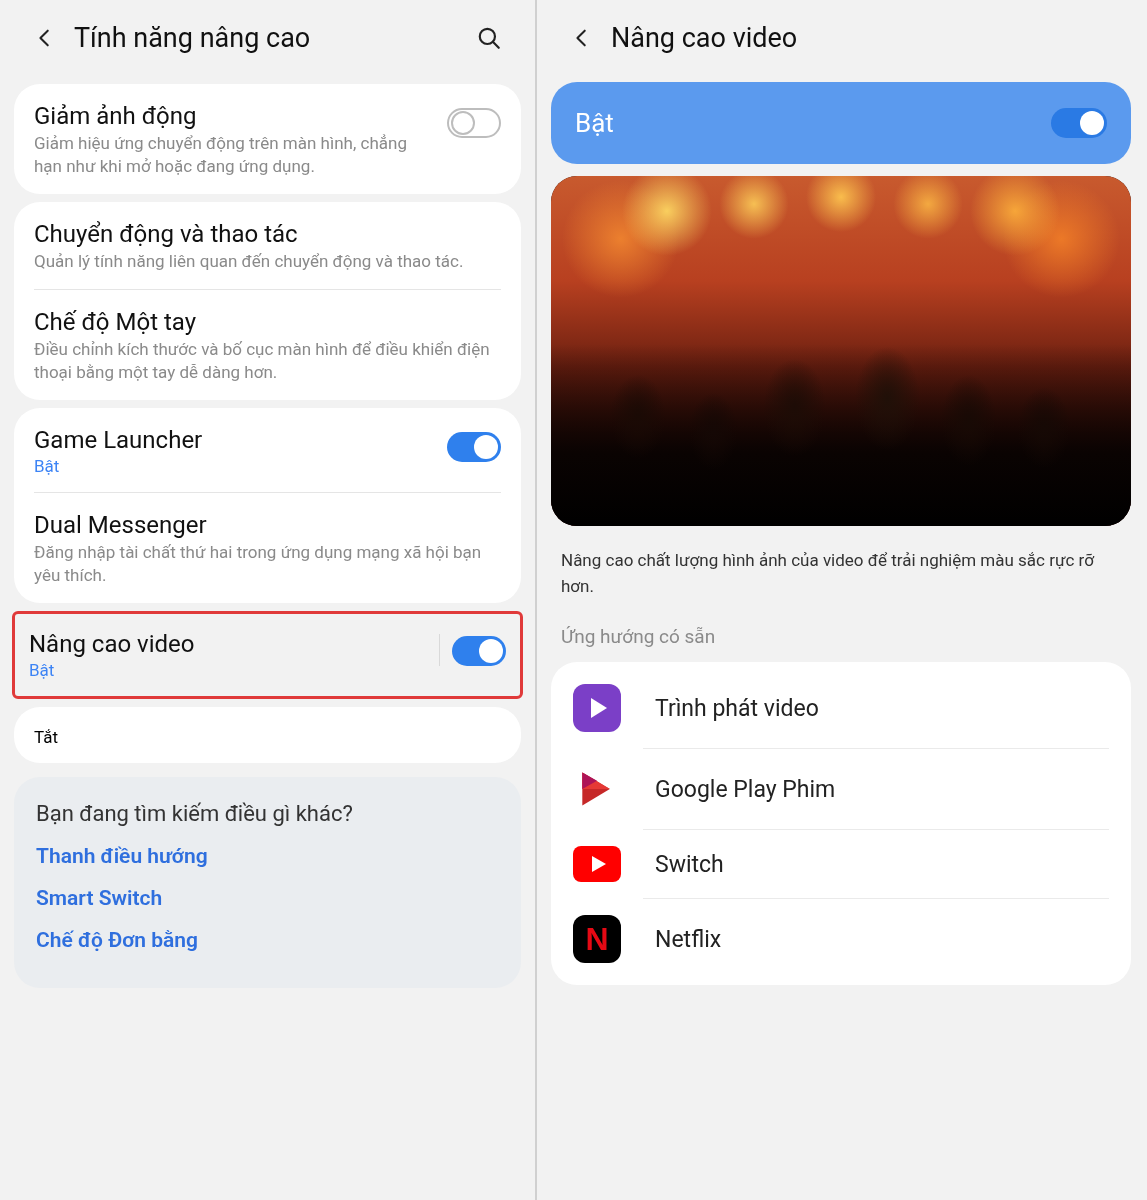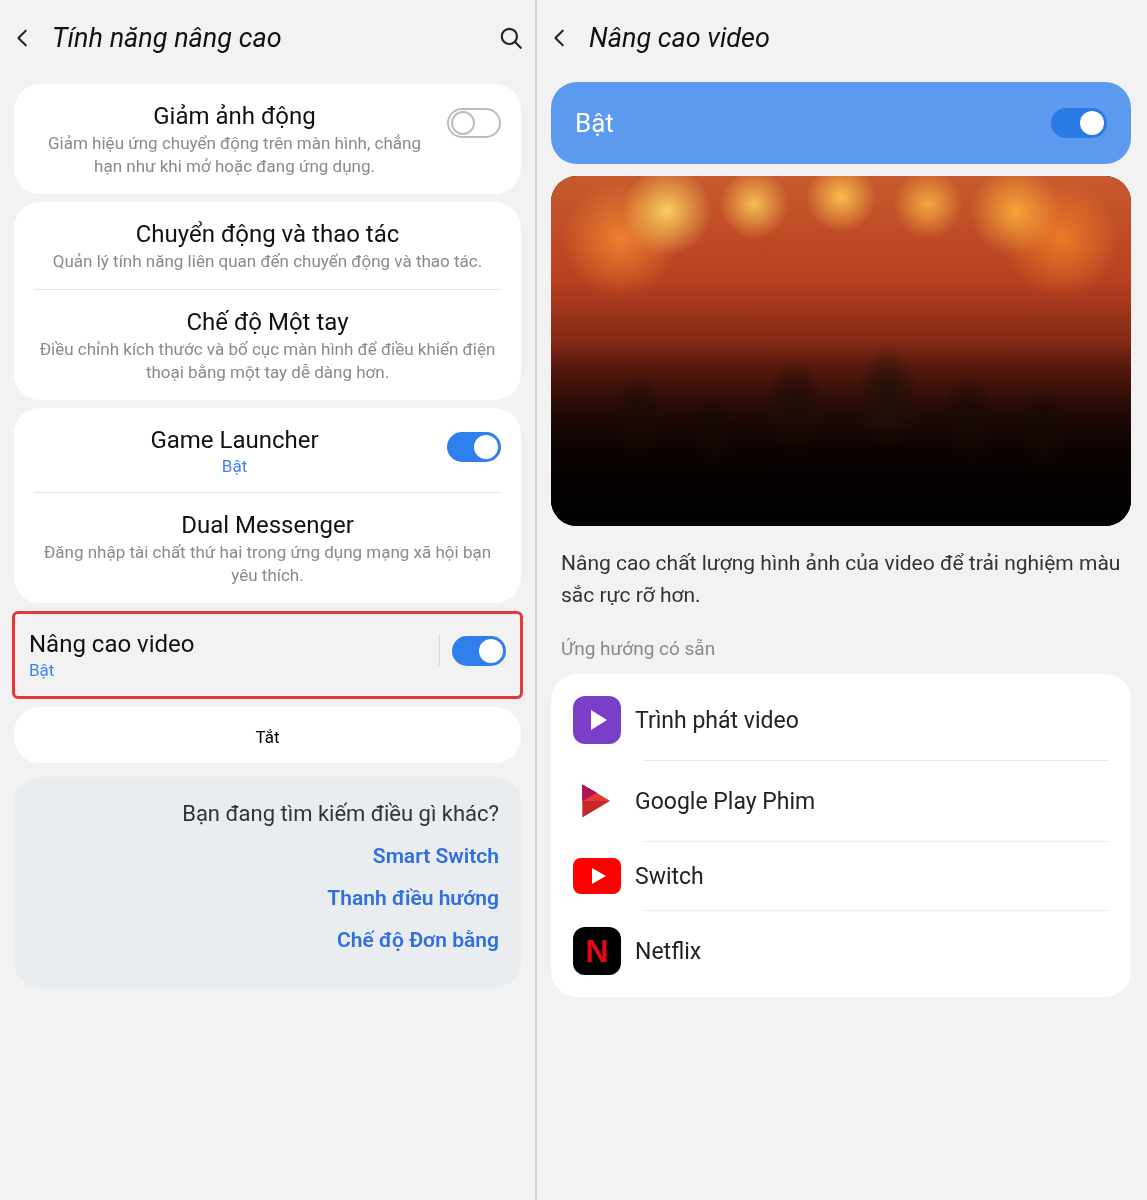--- a/index.html
+++ b/index.html
@@ -14,23 +14,22 @@
   background: #f2f2f2;
   height: 1200px;
   overflow: hidden;
 }
 .screen-left { width: 537px; border-right: 2px solid #d0d0d0; }
 .screen-right { width: 608px; }
 
 .header {
   display: flex;
   align-items: center;
-  padding: 22px 10px;
+  padding: 22px 32px;
   gap: 16px;
-  font-style: italic;
 }
 .back-arrow {
   width: 26px; height: 26px;
   display: flex; align-items: center; justify-content: center;
   font-size: 28px; color: #222;
   cursor: pointer;
 }
 .header-title {
   font-size: 27px;
   color: #111;
@@ -41,21 +40,20 @@
   width: 28px; height: 28px;
   display: flex; align-items: center; justify-content: center;
   font-size: 28px; color: #222;
 }
 
 .card {
   background: #fff;
   border-radius: 26px;
   margin: 8px 14px;
   overflow: hidden;
-  text-align: center;
 }
 .row {
   padding: 18px 20px 16px 20px;
 }
 .row-title {
   font-size: 24px;
   color: #111;
   margin-bottom: 2px;
 }
 .row-desc {
@@ -125,21 +123,20 @@
   margin: 6px 12px;
   padding: 0;
 }
 .highlight-box .row { padding: 16px 14px; }
 
 .hint-card {
   background: #eaedf0;
   border-radius: 26px;
   margin: 14px 14px;
   padding: 24px 22px 18px 22px;
-  text-align: right;
 }
 .hint-title {
   font-size: 22px;
   color: #333;
   margin-bottom: 18px;
 }
 .hint-link {
   font-size: 21px;
   color: #2f6fde;
   font-weight: 600;
@@ -203,42 +200,42 @@
     radial-gradient(ellipse 40px 60px at 15% 40%, #1a0a05 0%, transparent 70%),
     radial-gradient(ellipse 35px 55px at 28% 48%, #150805 0%, transparent 70%),
     radial-gradient(ellipse 45px 70px at 42% 35%, #1d0c06 0%, transparent 70%),
     radial-gradient(ellipse 50px 80px at 58% 30%, #201008 0%, transparent 65%),
     radial-gradient(ellipse 40px 65px at 72% 42%, #180a05 0%, transparent 70%),
     radial-gradient(ellipse 38px 58px at 85% 46%, #160905 0%, transparent 70%),
     linear-gradient(180deg, transparent 0%, #0a0302 60%, #000 100%);
 }
 
 .preview-text {
-  font-size: 21px;
+  font-size: 17px;
   color: #333;
   padding: 10px 24px 12px 24px;
   line-height: 1.5;
 }
 .section-label {
   font-size: 19px;
   color: #8a8a8a;
   padding: 14px 24px 8px 24px;
 }
 
 .app-list {
   background: #fff;
   border-radius: 26px;
   margin: 6px 14px;
   padding: 6px 0;
 }
 .app-row {
   display: flex;
   align-items: center;
   padding: 16px 22px;
-  gap: 14px;
+  gap: 34px;
 }
 .app-icon {
   width: 48px; height: 48px;
   border-radius: 12px;
   display: flex; align-items: center; justify-content: center;
   flex-shrink: 0;
 }
 .app-name {
   font-size: 23px;
   color: #222;
@@ -345,22 +342,22 @@
   </div>
 
   <div class="card">
     <div class="row">
       <div class="row-status off">Tắt</div>
     </div>
   </div>
 
   <div class="hint-card">
     <div class="hint-title">Bạn đang tìm kiếm điều gì khác?</div>
+    <div class="hint-link">Thanh điều hướng</div>
     <div class="hint-link">Smart Switch</div>
-    <div class="hint-link">Thanh điều hướng</div>
     <div class="hint-link">Chế độ Đơn bằng</div>
   </div>
 </div>
 
 <div class="screen screen-right">
   <div class="header">
     <div class="back-arrow">
       <svg width="22" height="22" viewBox="0 0 24 24" fill="none">
           <path d="M15 4 L7 12 L15 20" stroke="#222" stroke-width="2.2" stroke-linecap="round" stroke-linejoin="round"></path>
         </svg>

